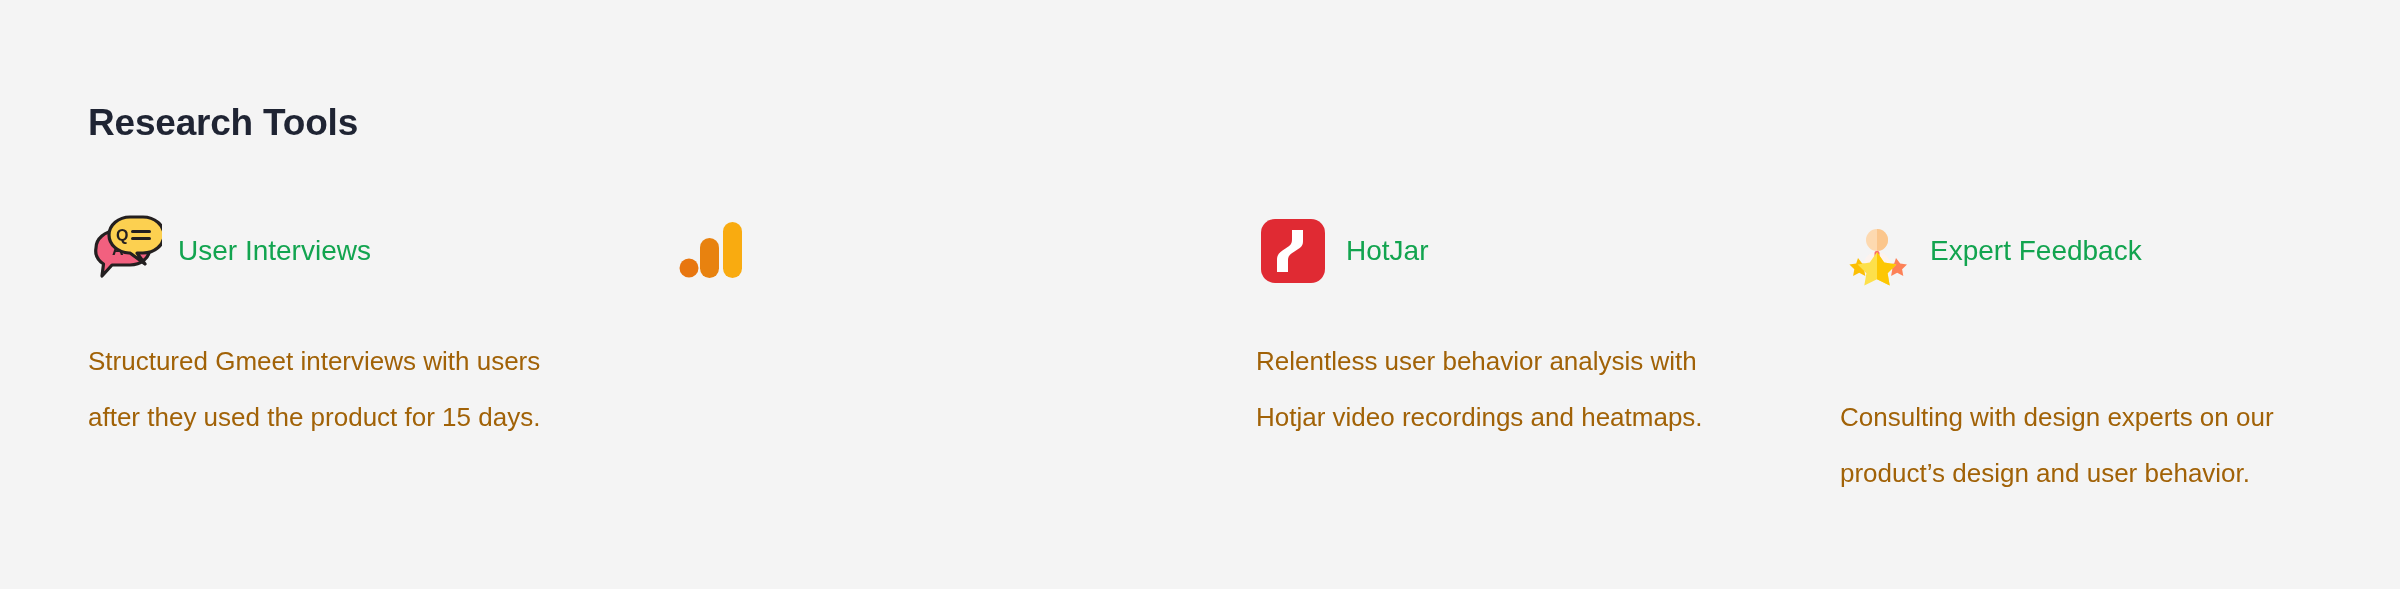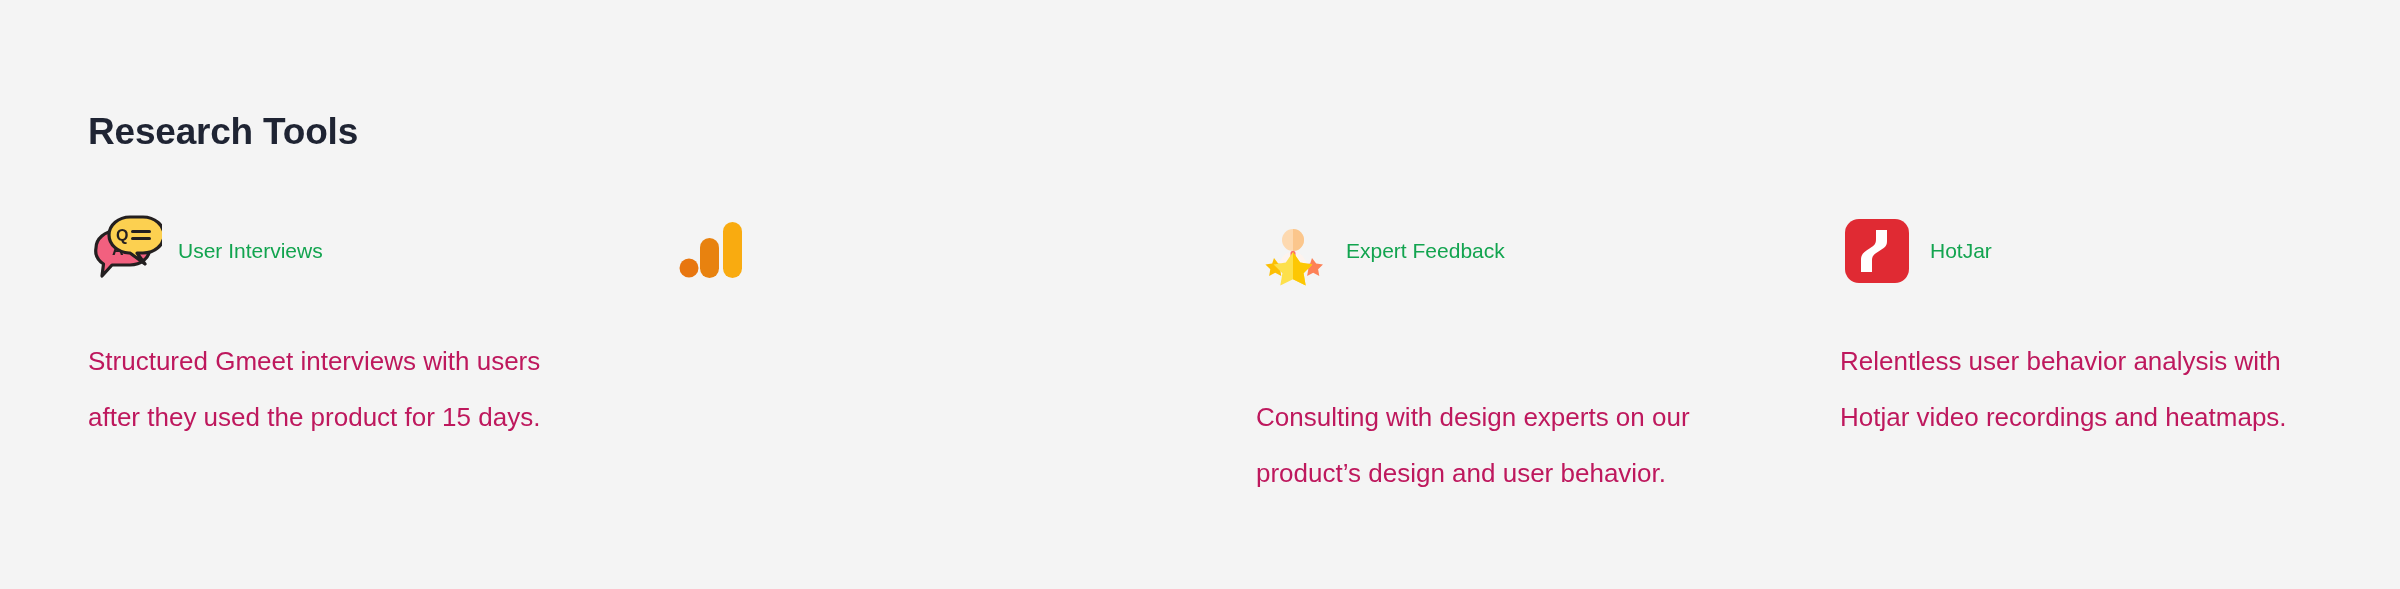--- a/index.html
+++ b/index.html
@@ -15,21 +15,21 @@
   }
   .page {
     position: relative;
     width: 2400px;
     height: 589px;
     background: #f4f4f4;
   }
   .section-title {
     position: absolute;
     left: 88px;
-    top: 110px;
+    top: 101px;
     font-size: 37px;
     font-weight: bold;
     color: #1f2433;
     letter-spacing: -0.2px;
     line-height: 1.2;
   }
   .tools-grid {
     position: absolute;
     left: 88px;
     top: 208px;
@@ -51,30 +51,30 @@
   .tool-icon {
     width: 74px;
     height: 74px;
     flex: 0 0 74px;
     display: flex;
     align-items: center;
     justify-content: center;
   }
   .tool-icon svg { display: block; }
   .tool-title {
-    font-size: 21px;
+    font-size: 28px;
     font-weight: 500;
     color: #12a44f;
     white-space: nowrap;
     line-height: 1.1;
   }
   .tool-desc {
     margin-top: 40px;
     font-size: 26px;
-    color: #be185d;
+    color: #a16207;
     line-height: 2.15;
     max-width: 480px;
   }
   .tool-card.offset-down .tool-desc {
     margin-top: 96px;
   }
 </style>
 </head>
 <body>
 
@@ -110,20 +110,34 @@
         <span class="tool-icon">
           <svg width="74" height="74" viewBox="0 0 74 74" xmlns="http://www.w3.org/2000/svg">
             <circle cx="17" cy="54" r="9.5" fill="#e8760f"></circle>
             <rect x="28" y="24" width="19" height="40" rx="9.5" fill="#e8820f"></rect>
             <rect x="51" y="8" width="19" height="56" rx="9.5" fill="#f9ab10"></rect>
           </svg>
         </span>
       </div>
     </div>
 
+    <div class="tool-card">
+      <div class="tool-head">
+        <span class="tool-icon">
+          <svg width="74" height="74" viewBox="0 0 74 74" xmlns="http://www.w3.org/2000/svg">
+            <rect x="5" y="5" width="64" height="64" rx="14" fill="#e02a33"></rect>
+            <path d="M44.5 16 L44.5 28 C44.5 32.5 41.5 34.5 36.5 37.5 C31 41 29.5 42.5 29.5 47 L29.5 58 L21 58 L21 45.5 C21 40 24.5 37.5 29.5 34.5 C35 31 36 29.5 36 25 L36 16 Z" fill="#ffffff"></path>
+            <path d="M53 16 L53 28.5 C53 34 49.5 36.5 44.5 39.5 C39 43 38 44.5 38 49 L38 58 L46 58 L46 46 C46 41.5 49 39.5 54 36.5 C59.5 33 61 31.5 61 27 L61 16 Z" fill="#ffffff" transform="translate(-14,0)"></path>
+          </svg>
+        </span>
+        <span class="tool-title">HotJar</span>
+      </div>
+      <div class="tool-desc">Relentless user behavior analysis with Hotjar video recordings and heatmaps.</div>
+    </div>
+
     <div class="tool-card offset-down">
       <div class="tool-head">
         <span class="tool-icon">
           <svg width="74" height="74" viewBox="0 0 74 74" xmlns="http://www.w3.org/2000/svg">
 
             <path d="M23 56 C23 44 29 38 37 38 C45 38 51 44 51 56 Z" fill="#fdf3ee"></path>
 
             <rect x="34.5" y="37" width="5" height="13" rx="2" fill="#fb6a63"></rect>
 
             <circle cx="37" cy="26" r="11" fill="#fdd9b0"></circle>
@@ -135,28 +149,14 @@
 
             <path d="M37 38 l7.2 10.6 l12.2 1.9 l-8.8 8.8 l2.1 12.3 l-12.7 -6.3 l-12.7 6.3 l2.1 -12.3 l-8.8 -8.8 l12.2 -1.9 z" fill="#fde04b"></path>
             <path d="M37 38 l7.2 10.6 l12.2 1.9 l-8.8 8.8 l2.1 12.3 l-12.7 -6.3 z" fill="#fdc703"></path>
           </svg>
         </span>
         <span class="tool-title">Expert Feedback</span>
       </div>
       <div class="tool-desc">Consulting with design experts on our product’s design and user behavior.</div>
     </div>
 
-    <div class="tool-card">
-      <div class="tool-head">
-        <span class="tool-icon">
-          <svg width="74" height="74" viewBox="0 0 74 74" xmlns="http://www.w3.org/2000/svg">
-            <rect x="5" y="5" width="64" height="64" rx="14" fill="#e02a33"></rect>
-            <path d="M44.5 16 L44.5 28 C44.5 32.5 41.5 34.5 36.5 37.5 C31 41 29.5 42.5 29.5 47 L29.5 58 L21 58 L21 45.5 C21 40 24.5 37.5 29.5 34.5 C35 31 36 29.5 36 25 L36 16 Z" fill="#ffffff"></path>
-            <path d="M53 16 L53 28.5 C53 34 49.5 36.5 44.5 39.5 C39 43 38 44.5 38 49 L38 58 L46 58 L46 46 C46 41.5 49 39.5 54 36.5 C59.5 33 61 31.5 61 27 L61 16 Z" fill="#ffffff" transform="translate(-14,0)"></path>
-          </svg>
-        </span>
-        <span class="tool-title">HotJar</span>
-      </div>
-      <div class="tool-desc">Relentless user behavior analysis with Hotjar video recordings and heatmaps.</div>
-    </div>
-
   </div>
 </div>
 
 </body></html>

